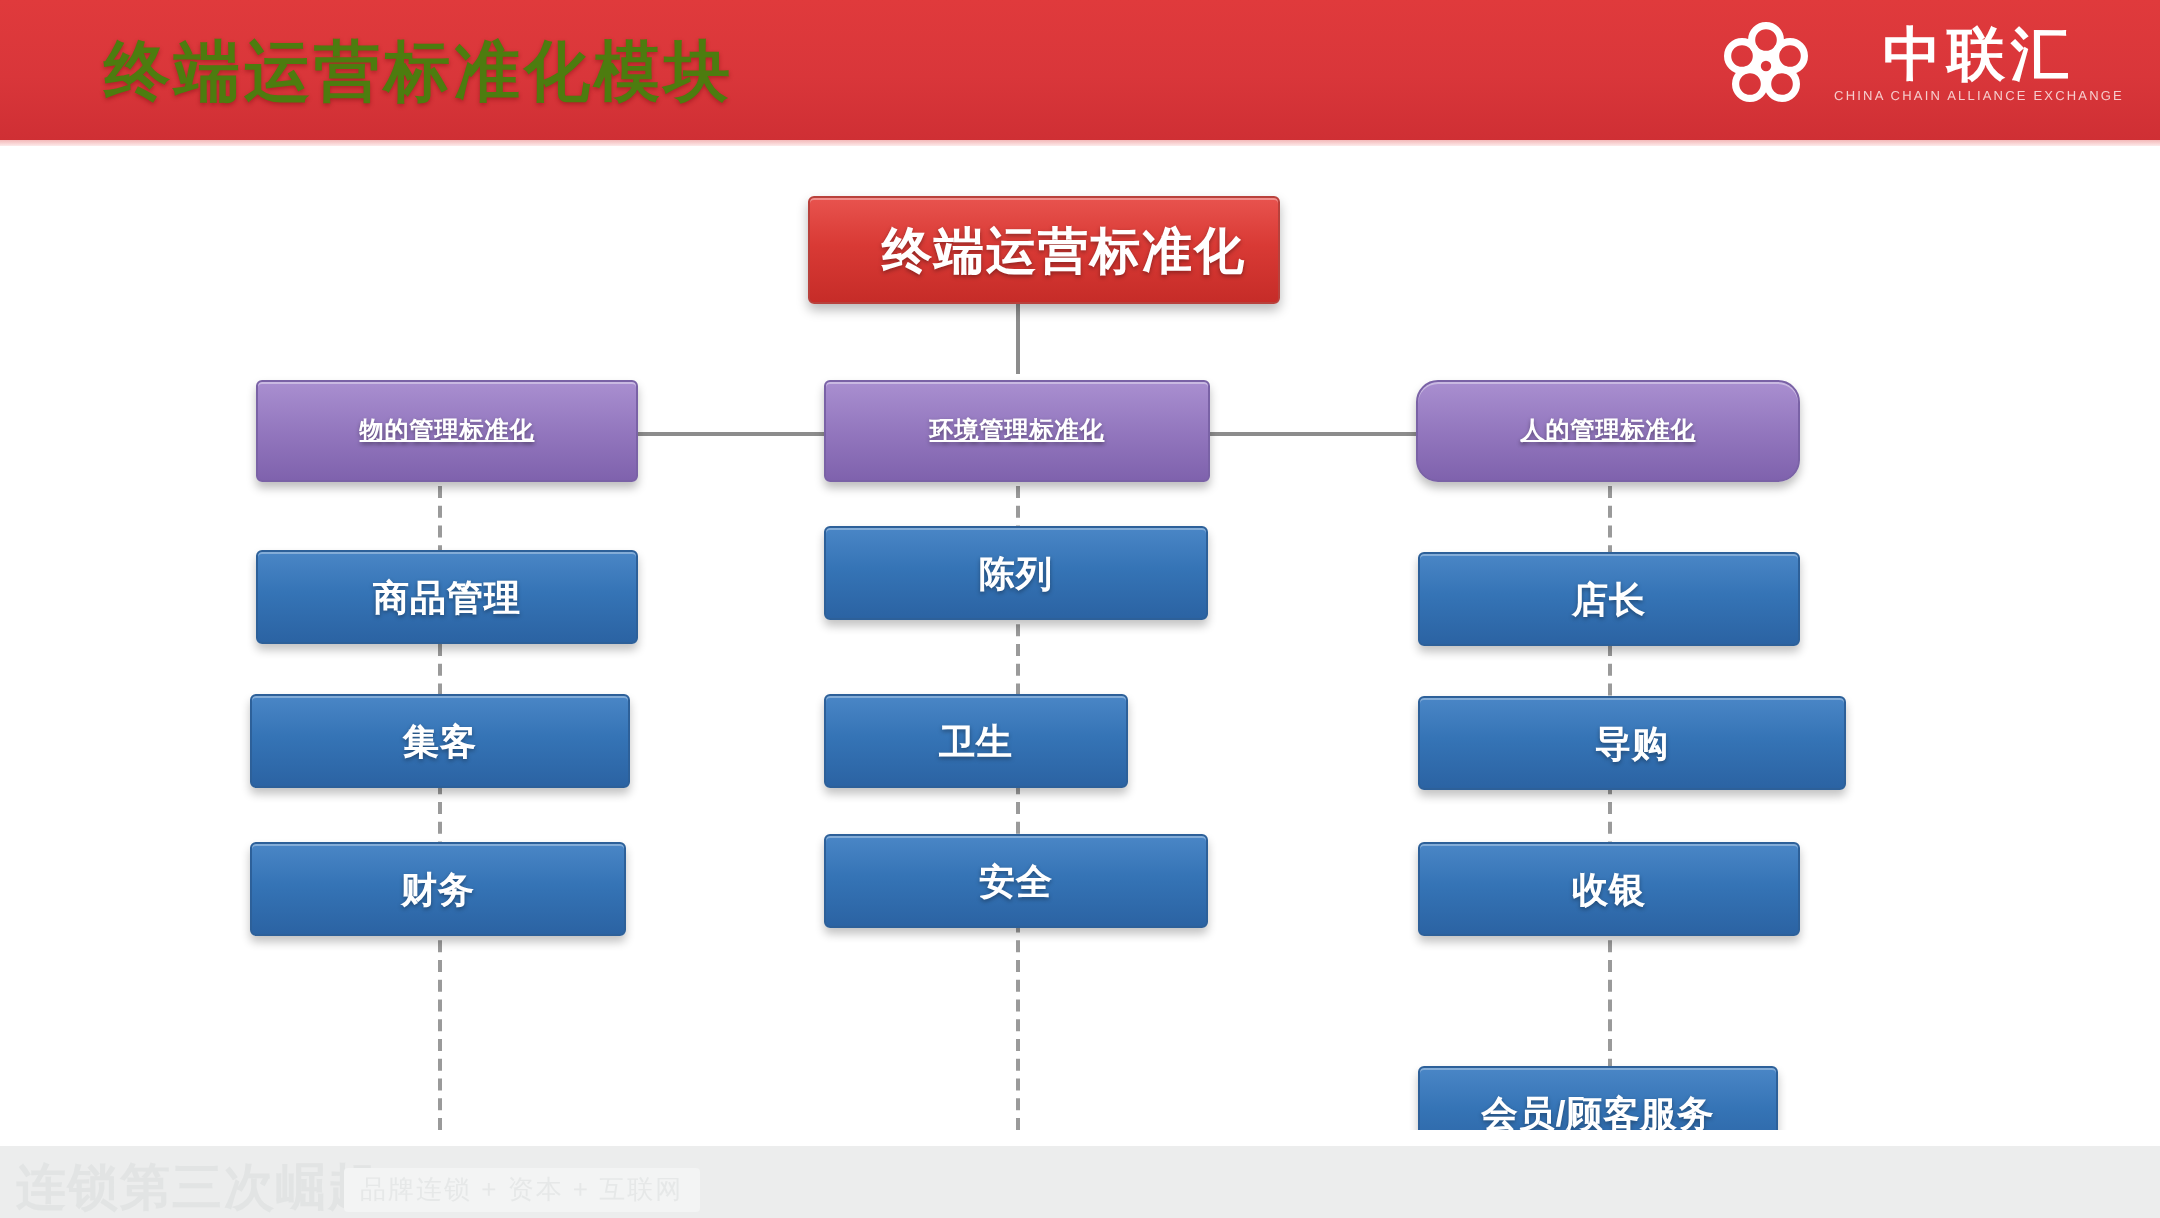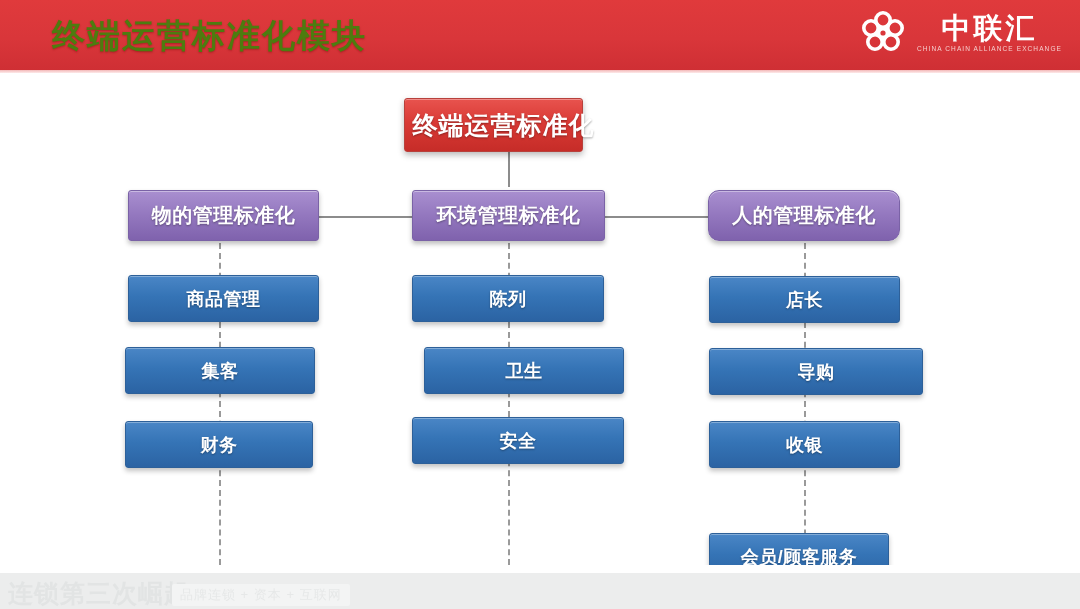--- a/index.html
+++ b/index.html
@@ -127,22 +127,23 @@
     border: 1px solid #b8413c;
     box-shadow: 0 3px 6px rgba(0,0,0,.28), inset 0 1px 0 rgba(255,255,255,.35);
     font-size: 25px;
     letter-spacing: 1px;
   }
 
   .node-cat {
     background: linear-gradient(180deg, #a98fd0 0%, #9478bf 48%, #7f62ad 100%);
     border: 1px solid #7a62a6;
     box-shadow: 0 3px 5px rgba(0,0,0,.26), inset 0 1px 0 rgba(255,255,255,.38);
-    font-size: 20px;
+    font-size: 12px;
     letter-spacing: .5px;
+    text-decoration: underline;
   }
 
   .node-leaf {
     background: linear-gradient(180deg, #4a86c6 0%, #3574b6 45%, #2b63a3 100%);
     border: 1px solid #2d6099;
     box-shadow: 0 3px 5px rgba(0,0,0,.24), inset 0 1px 0 rgba(255,255,255,.32);
     font-size: 18px;
     letter-spacing: .5px;
   }
 
@@ -218,33 +219,33 @@
   <div class="canvas">
 
     <div class="conn conn-v" style="left:508px; top:72px; height:42px;"></div>
     <div class="conn conn-h" style="left:219px; top:143px; width:290px;"></div>
     <div class="conn conn-h" style="left:508px; top:143px; width:296px;"></div>
 
     <div class="dash-v" style="left:219px; top:170px; height:322px;"></div>
     <div class="dash-v" style="left:508px; top:170px; height:322px;"></div>
     <div class="dash-v" style="left:804px; top:170px; height:322px;"></div>
 
-    <div class="node node-root" style="left:404px; top:25px; width:179px; height:54px;padding-left:20px;">终端运营标准化</div>
+    <div class="node node-root" style="left:404px; top:25px; width:236px; height:54px;padding-left:20px;">终端运营标准化</div>
 
     <div class="node node-cat" style="left:128px; top:117px; width:191px; height:51px;">物的管理标准化</div>
     <div class="node node-cat" style="left:412px; top:117px; width:193px; height:51px;">环境管理标准化</div>
     <div class="node node-cat" style="left:708px; top:117px; width:192px; height:51px;border-radius:11px;">人的管理标准化</div>
 
     <div class="node node-leaf" style="left:128px; top:202px; width:191px; height:47px;">商品管理</div>
     <div class="node node-leaf" style="left:125px; top:348px; width:188px; height:47px;">财务</div>
     <div class="node node-leaf" style="left:125px; top:274px; width:190px; height:47px;">集客</div>
 
-    <div class="node node-leaf" style="left:412px; top:202px; width:192px; height:47px;">陈列</div>
-    <div class="node node-leaf" style="left:412px; top:274px; width:200px; height:47px;margin-left:12px;">卫生</div>
-    <div class="node node-leaf" style="left:412px; top:344px; width:212px; height:47px;">安全</div>
+    <div class="node node-leaf" style="left:412px; top:190px; width:192px; height:47px;">陈列</div>
+    <div class="node node-leaf" style="left:412px; top:274px; width:152px; height:47px;">卫生</div>
+    <div class="node node-leaf" style="left:412px; top:344px; width:192px; height:47px;">安全</div>
 
     <div class="node node-leaf" style="left:709px; top:203px; width:191px; height:47px;">店长</div>
     <div class="node node-leaf" style="left:709px; top:275px; width:214px; height:47px;">导购</div>
     <div class="node node-leaf" style="left:709px; top:348px; width:191px; height:47px;">收银</div>
     <div class="node node-leaf" style="left:709px; top:420px; width:180px; height:47px;margin-top:40px;">会员/顾客服务</div>
 
   </div>
 
   <div class="footer">
     <div class="footer-bar"></div>

